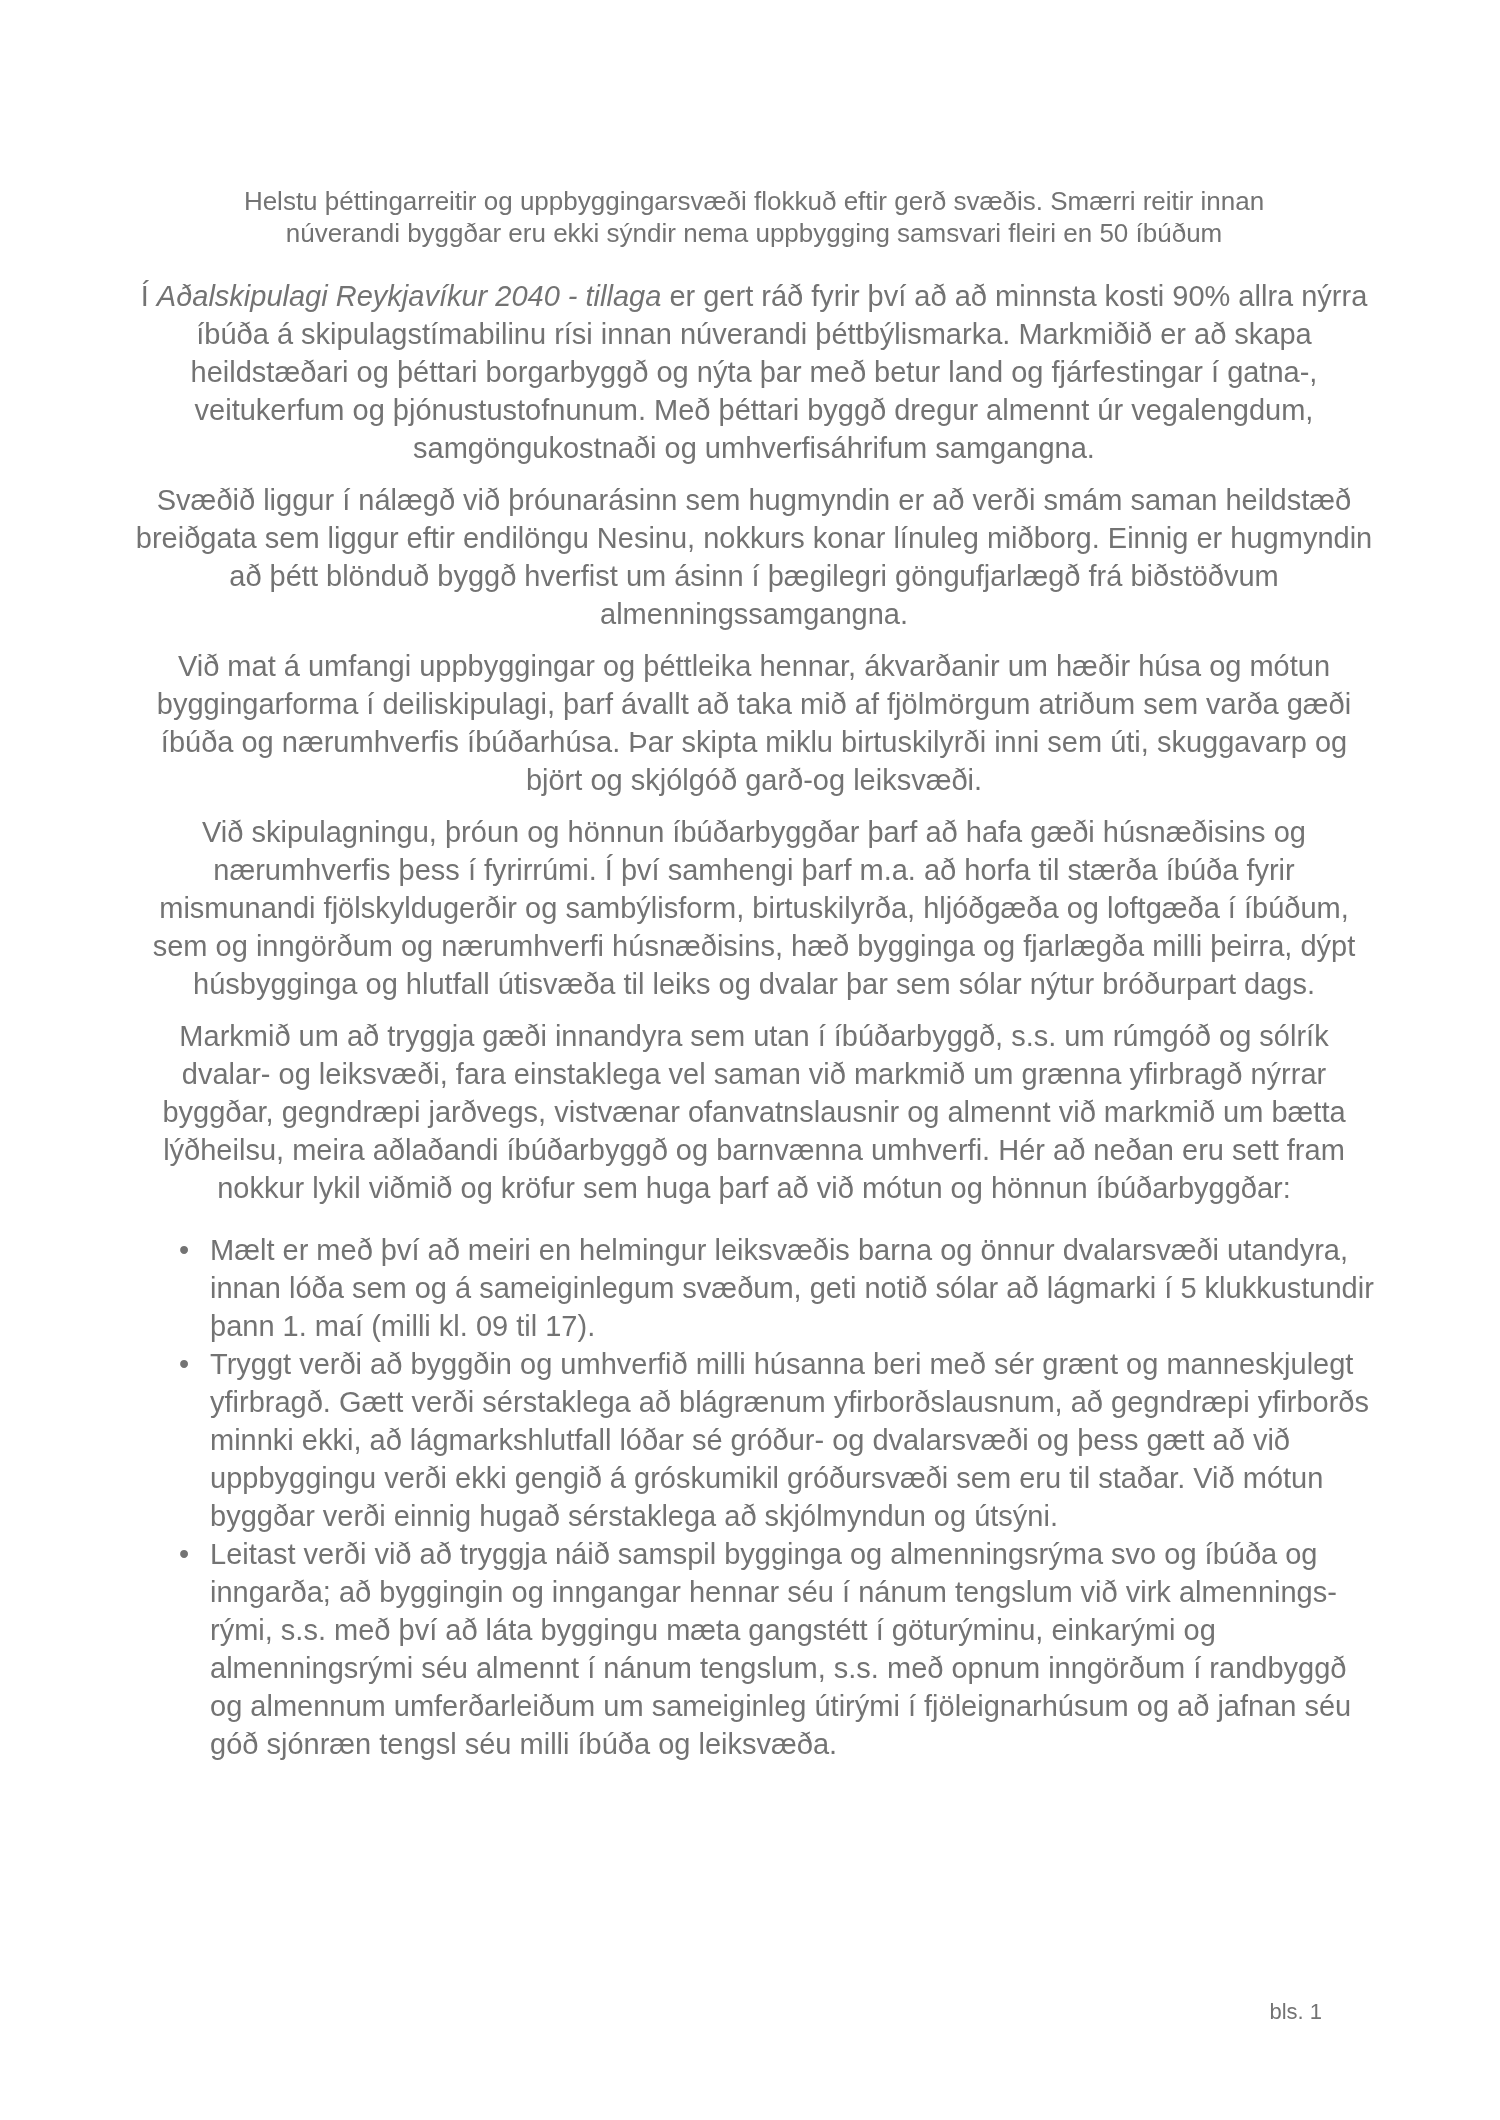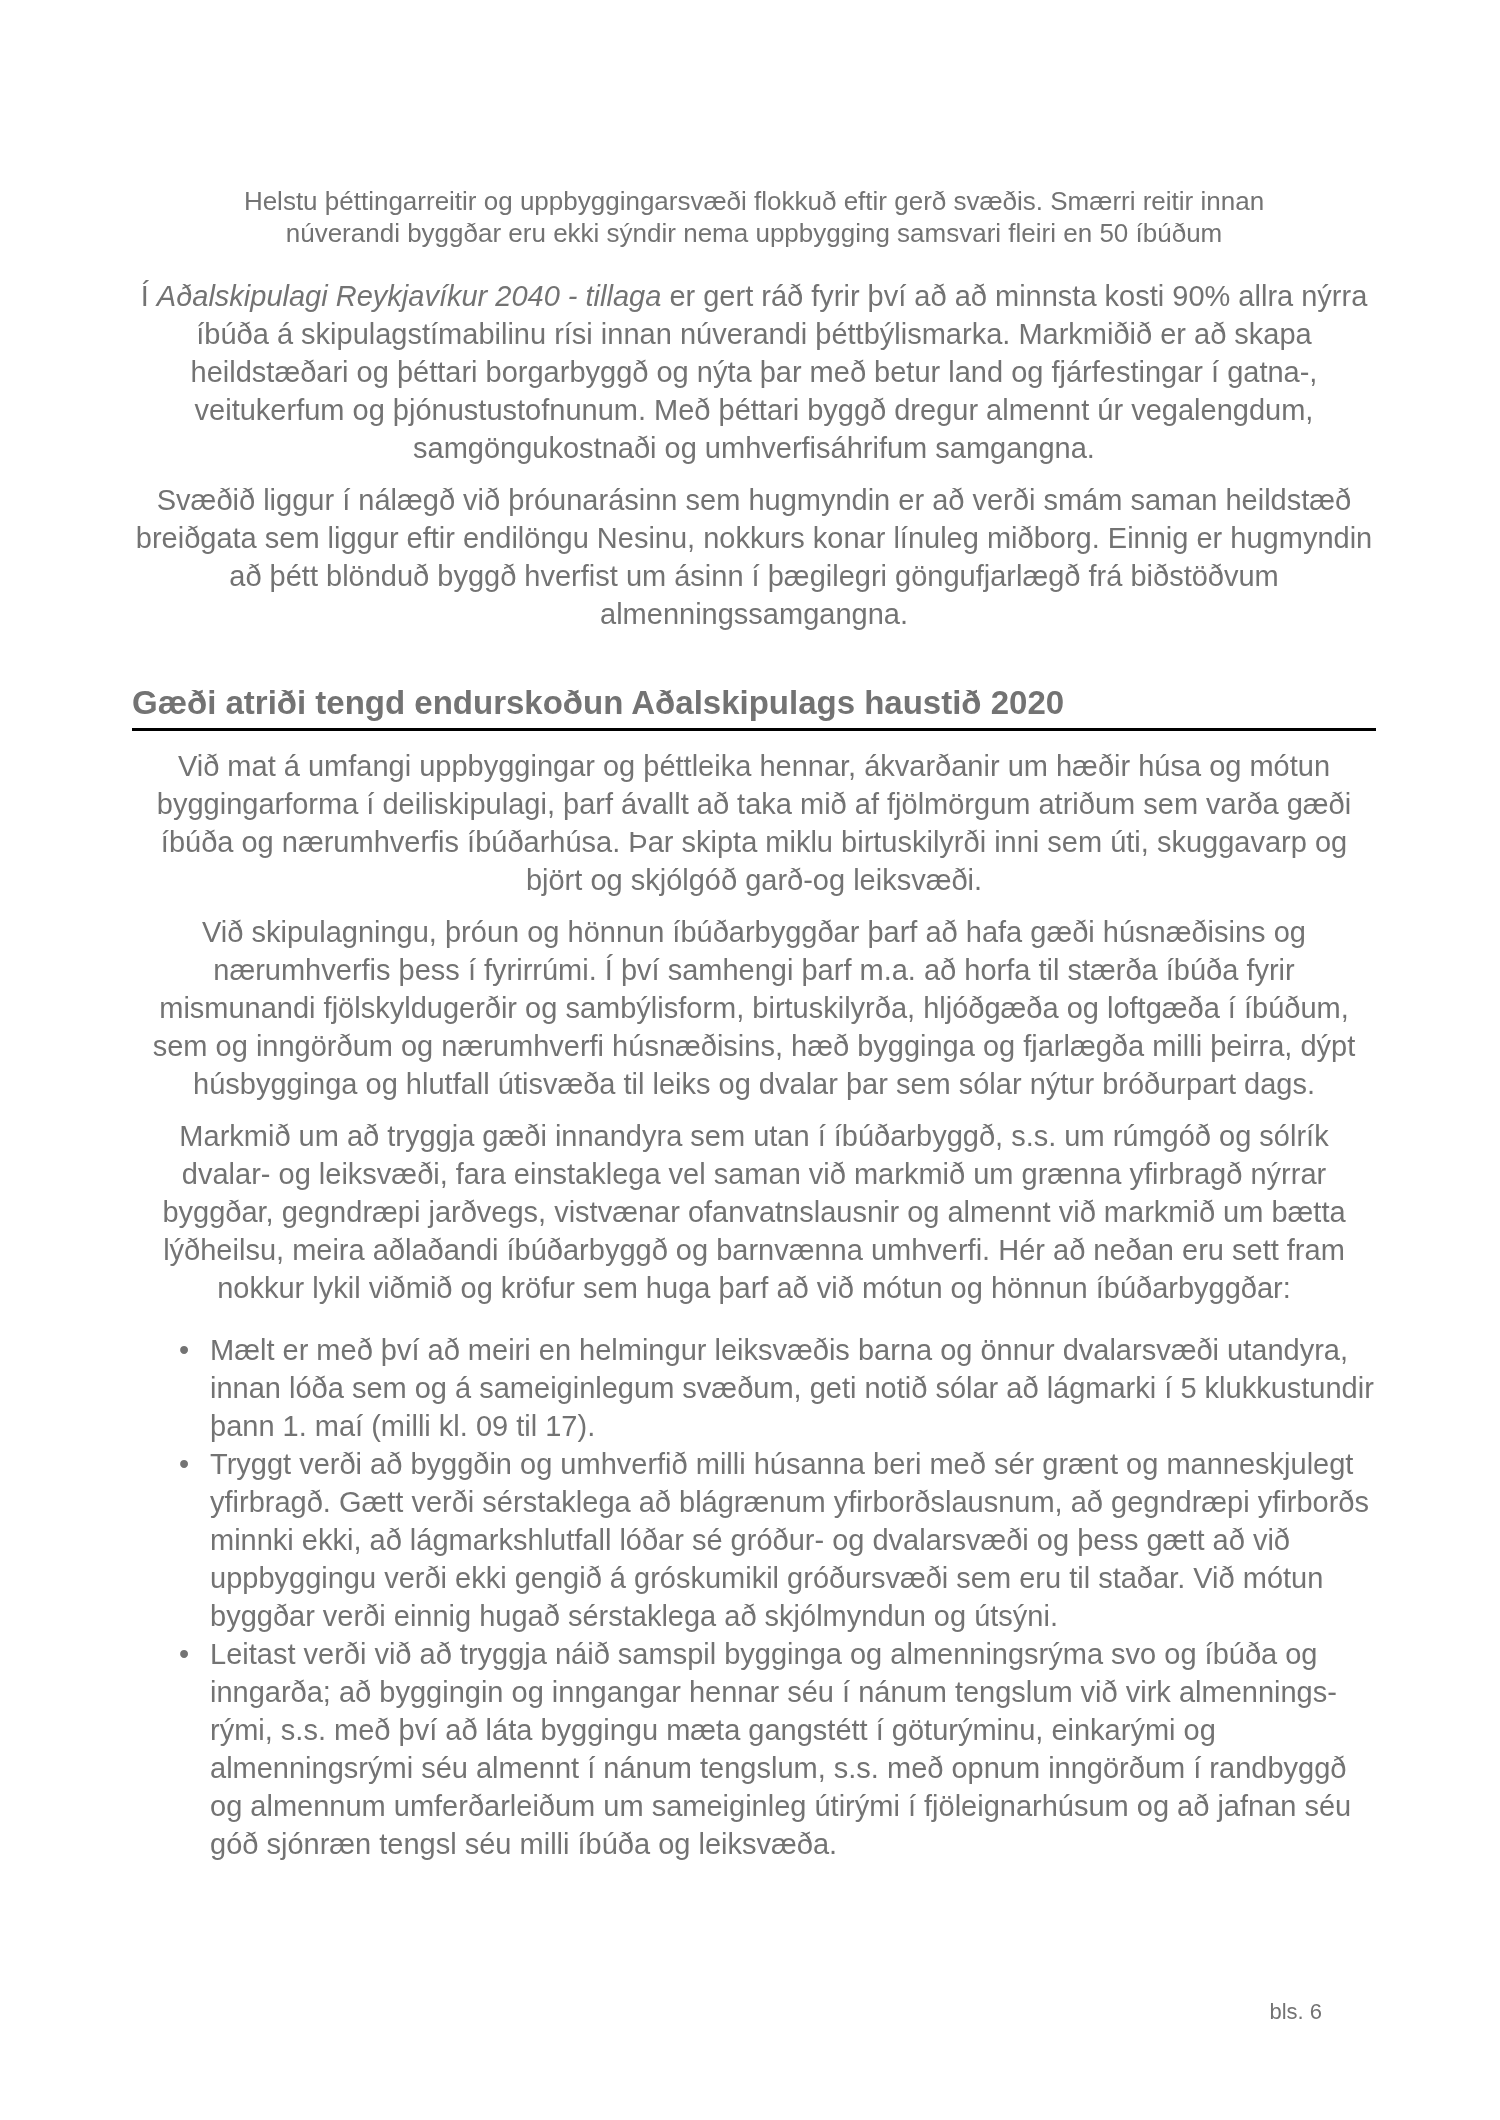--- a/index.html
+++ b/index.html
@@ -71,21 +71,20 @@
 <div class="page">
   <div class="content">
 
     <div class="caption">Helstu þéttingarreitir og uppbyggingarsvæði flokkuð eftir gerð svæðis. Smærri reitir innan núverandi byggðar eru ekki sýndir nema uppbygging samsvari fleiri en 50 íbúðum</div>
 
     <p class="body-par"><span>Í </span><i>Aðalskipulagi Reykjavíkur 2040 - tillaga</i><span> er gert ráð fyrir því að að minnsta kosti 90% allra nýrra íbúða á skipulagstímabilinu rísi innan núverandi þéttbýlismarka. Markmiðið er að skapa heildstæðari og þéttari borgarbyggð og nýta þar með betur land og fjárfestingar í gatna-, veitukerfum og þjónustustofnunum. Með þéttari byggð dregur almennt úr vegalengdum, samgöngukostnaði og umhverfisáhrifum samgangna.</span></p>
 
 
     <p class="body-par"><span>Svæðið liggur í nálægð við þróunarásinn sem hugmyndin er að verði smám saman heildstæð breiðgata sem liggur eftir endilöngu Nesinu, nokkurs konar línuleg miðborg. Einnig er hugmyndin að þétt blönduð byggð hverfist um ásinn í þægilegri göngufjarlægð frá biðstöðvum almenningssamgangna.</span></p>
 
-    <h2 class="section-heading">Gæði atriði tengd endurskoðun Aðalskipulags haustið 2020</h2>
 
     <p class="body-par">Við mat á umfangi uppbyggingar og þéttleika hennar, ákvarðanir um hæðir húsa og mótun byggingarforma í deiliskipulagi, þarf ávallt að taka mið af fjölmörgum atriðum sem varða gæði íbúða og nærumhverfis íbúðarhúsa. Þar skipta miklu birtuskilyrði inni sem úti, skuggavarp og björt og skjólgóð garð-og leiksvæði.</p>
 
     <p class="body-par">Við skipulagningu, þróun og hönnun íbúðarbyggðar þarf að hafa gæði húsnæðisins og nærumhverfis þess í fyrirrúmi. Í því samhengi þarf m.a. að horfa til stærða íbúða fyrir mismunandi fjölskyldugerðir og sambýlisform, birtuskilyrða, hljóðgæða og loftgæða í íbúðum, sem og inngörðum og nærumhverfi húsnæðisins, hæð bygginga og fjarlægða milli þeirra, dýpt húsbygginga og hlutfall útisvæða til leiks og dvalar þar sem sólar nýtur bróðurpart dags.</p>
 
     <p class="body-par">Markmið um að tryggja gæði innandyra sem utan í íbúðarbyggð, s.s. um rúmgóð og sólrík dvalar- og leiksvæði, fara einstaklega vel saman við markmið um grænna yfirbragð nýrrar byggðar, gegndræpi jarðvegs, vistvænar ofanvatnslausnir og almennt við markmið um bætta lýðheilsu, meira aðlaðandi íbúðarbyggð og barnvænna umhverfi. Hér að neðan eru sett fram nokkur lykil viðmið og kröfur sem huga þarf að við mótun og hönnun íbúðarbyggðar:</p>
 
     <ul class="bullet-list">
       <li>
         <span class="bullet">•</span>
@@ -96,14 +95,14 @@
         <span>Tryggt verði að byggðin og umhverfið milli húsanna beri með sér grænt og manneskjulegt yfirbragð. Gætt verði sérstaklega að blágrænum yfirborðslausnum, að gegndræpi yfirborðs minnki ekki, að lágmarkshlutfall lóðar sé gróður- og dvalarsvæði og þess gætt að við uppbyggingu verði ekki gengið á gróskumikil gróðursvæði sem eru til staðar. Við mótun byggðar verði einnig hugað sérstaklega að skjólmyndun og útsýni.</span>
       </li>
       <li>
         <span class="bullet">•</span>
         <span>Leitast verði við að tryggja náið samspil bygginga og almenningsrýma svo og íbúða og inngarða; að byggingin og inngangar hennar séu í nánum tengslum við virk almennings-rými, s.s. með því að láta byggingu mæta gangstétt í göturýminu, einkarými og almenningsrými séu almennt í nánum tengslum, s.s. með opnum inngörðum í randbyggð og almennum umferðarleiðum um sameiginleg útirými í fjöleignarhúsum og að jafnan séu góð sjónræn tengsl séu milli íbúða og leiksvæða.</span>
       </li>
     </ul>
 
   </div>
 
-  <div class="page-footer">bls. 6</div>
+  <div class="page-footer">bls. 1</div>
 </div>
 
 </body></html>

